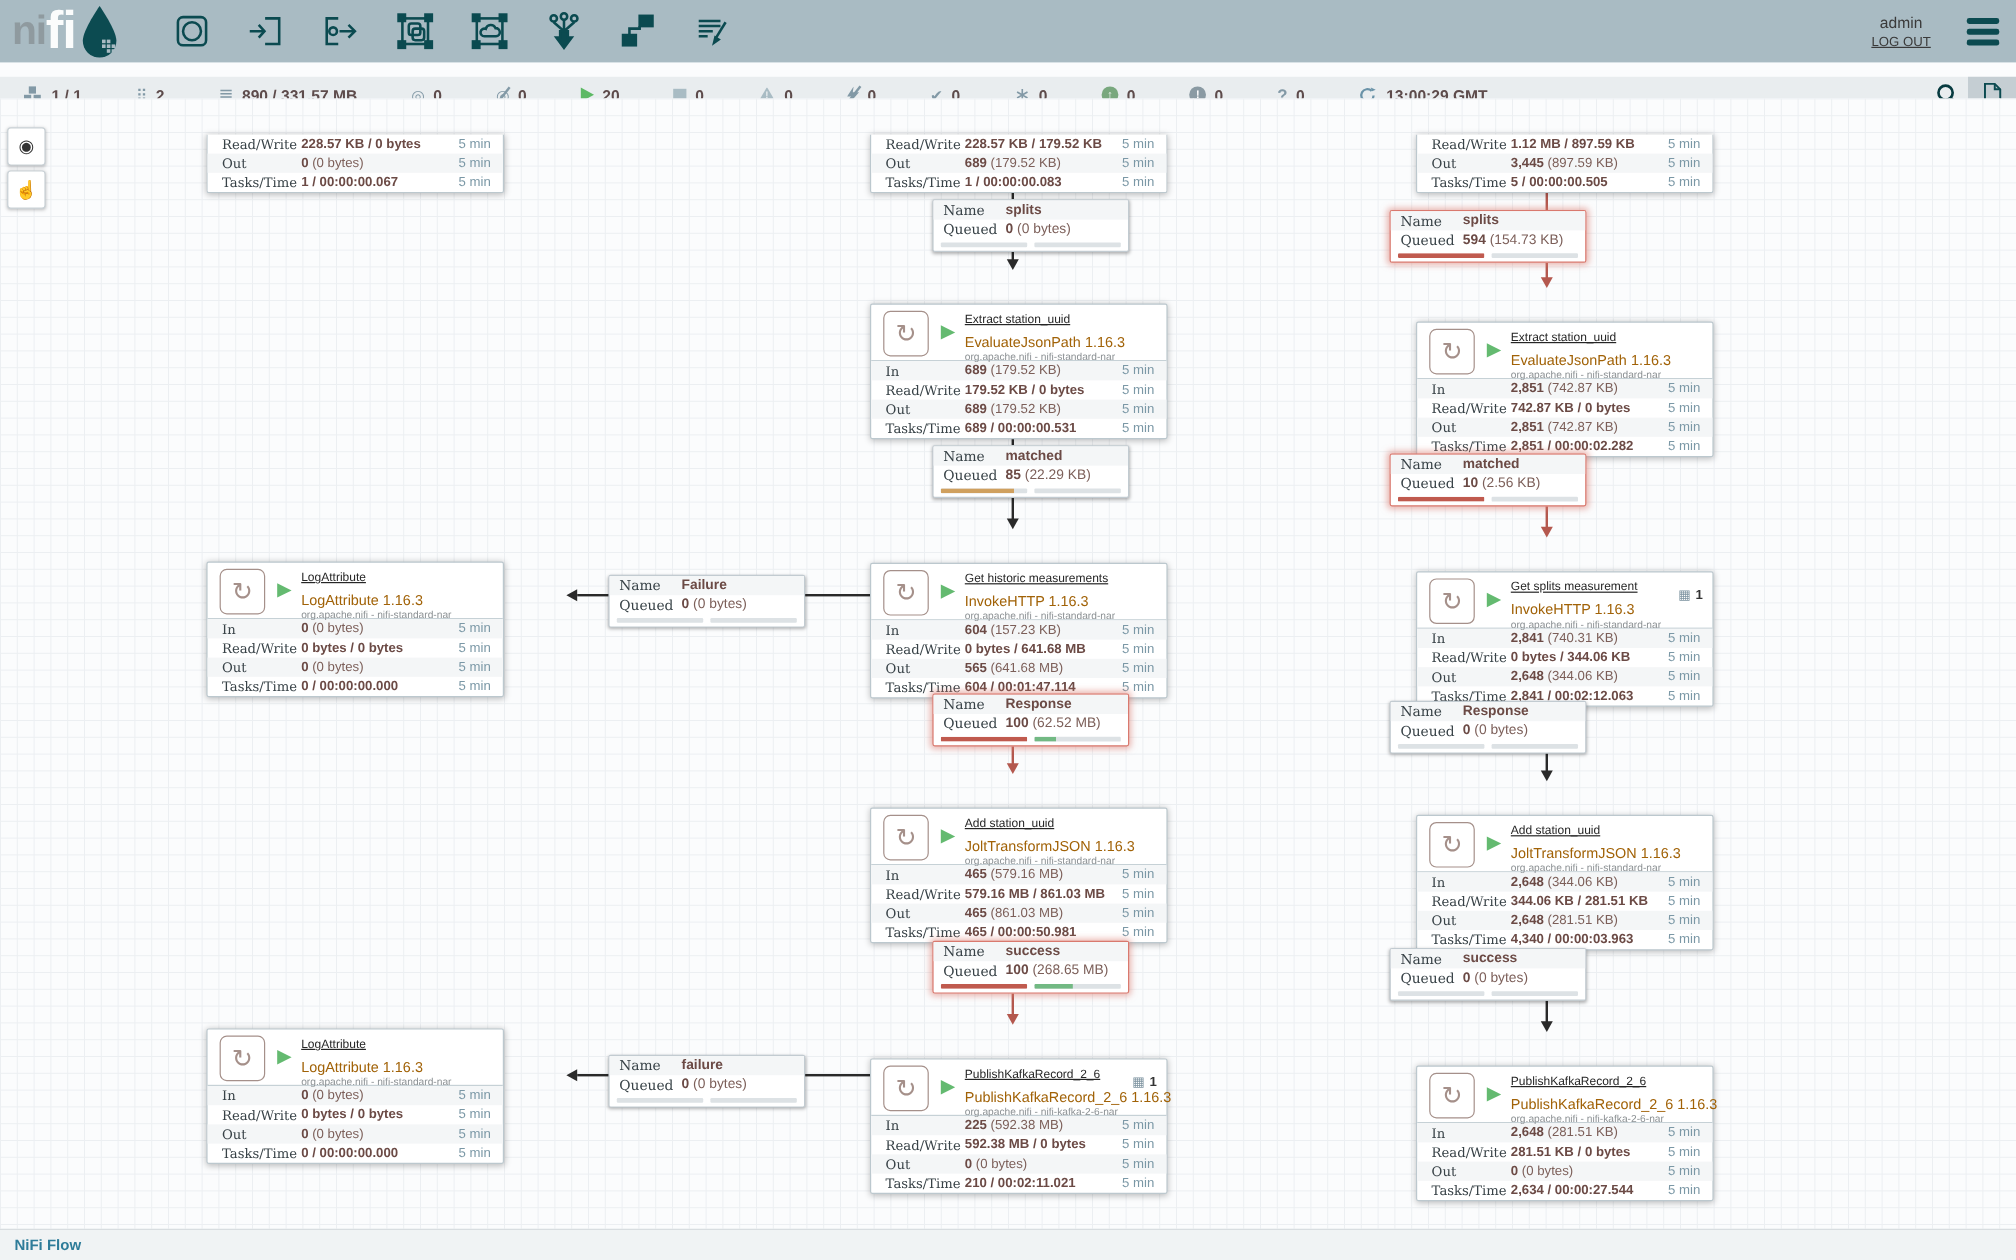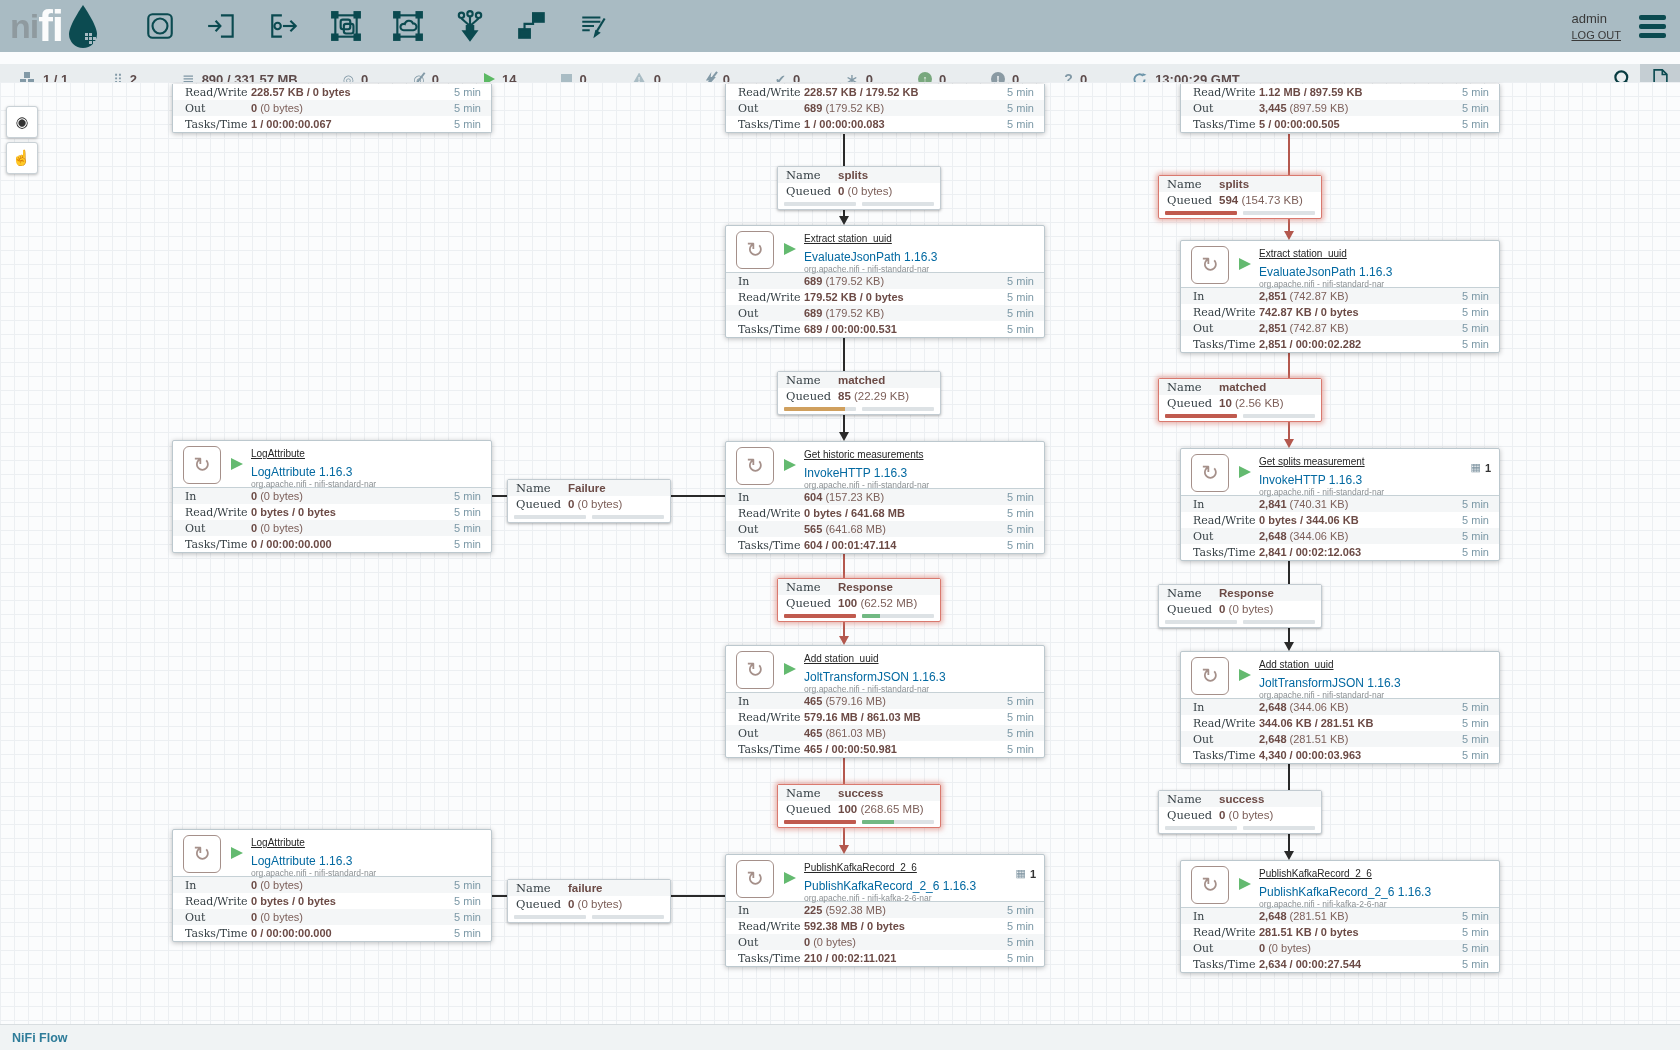--- a/index.html
+++ b/index.html
@@ -7,21 +7,21 @@
   
   #header{position:absolute;top:0;left:0;width:1680px;height:52px;background:#a9bbc3;
     display:flex;align-items:center;}
   #logo{display:flex;align-items:flex-end;margin-left:10px;user-select:none;}
   #logo .ni{font-size:34px;font-weight:bold;color:#8f9a9f;letter-spacing:-1px;line-height:46px;}
   #logo .fi{font-size:44px;font-weight:bold;color:#fbfcfc;letter-spacing:-1px;line-height:46px;}
   #toolbar{display:flex;align-items:center;gap:28px;margin-left:42px;}
   .tb-icon{width:34px;height:34px;display:flex;align-items:center;justify-content:center;cursor:pointer;}
   .tb-icon svg{stroke:#0b4a50;fill:none;stroke-width:2;}
   #header-right{margin-left:auto;display:flex;align-items:center;margin-right:14px;}
-  #user-block{text-align:left;margin-right:18px;}
+  #user-block{text-align:center;margin-right:30px;}
   #user-name{font-size:13px;color:#3a3a3a;}
   #logout-link{font-size:11px;color:#3a3a3a;text-decoration:underline;cursor:pointer;margin-top:3px;}
   #hamburger{display:flex;flex-direction:column;gap:4px;cursor:pointer;}
   #hamburger div{width:27px;height:5px;background:#0b4a50;border-radius:2px;}
   
   #statusbar{position:absolute;top:64px;left:0;width:1680px;height:30px;background:#e9edef;
     border-bottom:1px solid #d4dadd;display:flex;align-items:center;}
   #status-items{display:flex;align-items:center;gap:45px;margin-left:20px;}
   .st-item{display:flex;align-items:center;gap:7px;white-space:nowrap;}
   .st-icon{color:#8299a6;font-size:13px;line-height:13px;display:flex;align-items:center;justify-content:center;}
@@ -45,30 +45,30 @@
   #search-btn{margin-left:auto;width:34px;height:30px;display:flex;align-items:center;justify-content:center;cursor:pointer;}
   #doc-btn{width:40px;height:30px;background:#c5ced3;display:flex;align-items:center;justify-content:center;cursor:pointer;}
   
   #canvas{position:absolute;top:82px;left:0;width:1680px;height:942px;background:#fbfcfd;
     background-image:linear-gradient(#eceff2 1px,transparent 1px),linear-gradient(90deg,#eceff2 1px,transparent 1px);
     background-size:14px 14px;overflow:hidden;}
   .side-btn{position:absolute;width:30px;height:30px;background:#fff;border:1px solid #c9d1d6;border-radius:3px;
     box-shadow:0 1px 3px rgba(0,0,0,.25);display:flex;align-items:center;justify-content:center;
     font-size:15px;color:#333;cursor:pointer;z-index:5;}
   
-  .proc{position:absolute;width:320px;background:#fff;border:1px solid #bcc8ce;border-radius:2px;
-    box-shadow:0 1px 5px rgba(0,0,0,.25);z-index:2;box-sizing:border-box;cursor:pointer;}
+  .proc{position:absolute;width:248px;background:#fff;border:1px solid #bcc8ce;border-radius:2px;
+    box-shadow:0 1px 5px rgba(0,0,0,.25);z-index:2;box-sizing:border-box;cursor:pointer;margin-top:28px;}
   .proc.partial{border-top:none;border-radius:0 0 2px 2px;}
   .proc-header{position:relative;height:46px;}
   .proc-stamp{position:absolute;left:10px;top:5px;width:36px;height:36px;border:1.5px solid #a5908a;
     border-radius:6px;color:#a5908a;font-size:21px;display:flex;align-items:center;justify-content:center;}
   .run-tri{position:absolute;left:58px;top:17px;width:0;height:0;border-left:12px solid #64ba70;
     border-top:6.5px solid transparent;border-bottom:6.5px solid transparent;}
   .proc-title{position:absolute;left:78px;top:7px;font-size:10px;color:#262626;white-space:nowrap;text-decoration:underline;}
-  .proc-type{position:absolute;left:78px;top:24px;font-size:12px;color:#0369a1;white-space:nowrap;}
+  .proc-type{position:absolute;left:78px;top:24px;font-size:12px;color:#a16207;white-space:nowrap;}
   .proc-bundle{position:absolute;left:78px;top:38px;font-size:8.5px;color:#8b9093;white-space:nowrap;}
   .proc-badge{position:absolute;right:8px;top:12px;display:flex;align-items:center;gap:4px;}
   .proc-badge .bicon{color:#7d93a0;font-size:11px;}
   .proc-badge .bnum{font-size:11px;font-weight:bold;color:#333;}
   .stats{border-top:1px solid #c6d1d6;}
   .proc.partial .stats{border-top:none;}
   .stat-row{display:flex;align-items:center;height:16px;font-size:11px;padding:0 10px 0 12px;}
   .stat-row.shaded{background:#f4f6f7;align-items:center;}
   .stat-label{width:66px;font-family:"DejaVu Serif",serif;color:#384247;flex:none;}
   .stat-val{flex:1;color:#6b4a45;white-space:nowrap;}
@@ -227,21 +227,21 @@
       <div class="st-item">
         <span class="st-icon">
           <span class="slash-wrap">◎</span>
         </span>
         <span class="st-val">0</span>
       </div>
       <div class="st-item">
         <span class="st-icon">
           <span class="play-tri"></span>
         </span>
-        <span class="st-val">14</span>
+        <span class="st-val">20</span>
       </div>
       <div class="st-item">
         <span class="st-icon">
           <span class="stop-sq"></span>
         </span>
         <span class="st-val">0</span>
       </div>
       <div class="st-item">
         <span class="st-icon">
           <span class="warn-tri">!</span>

